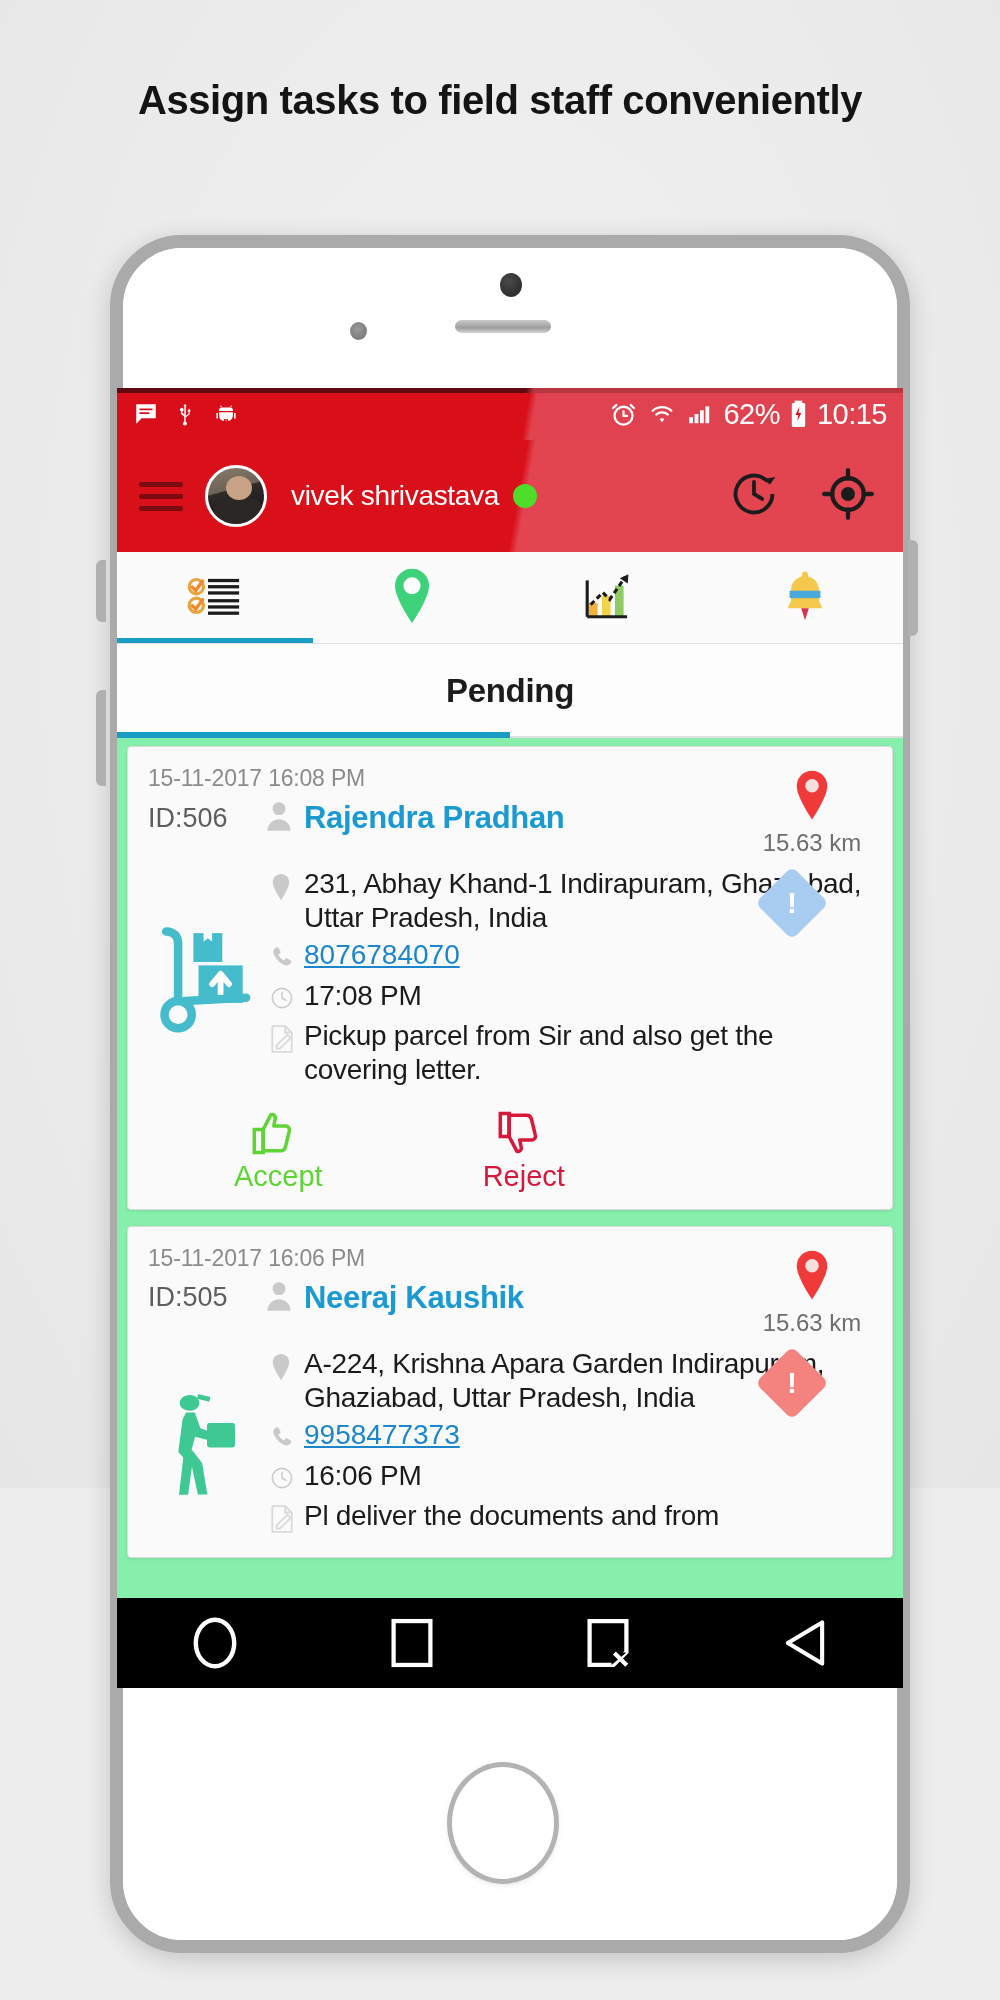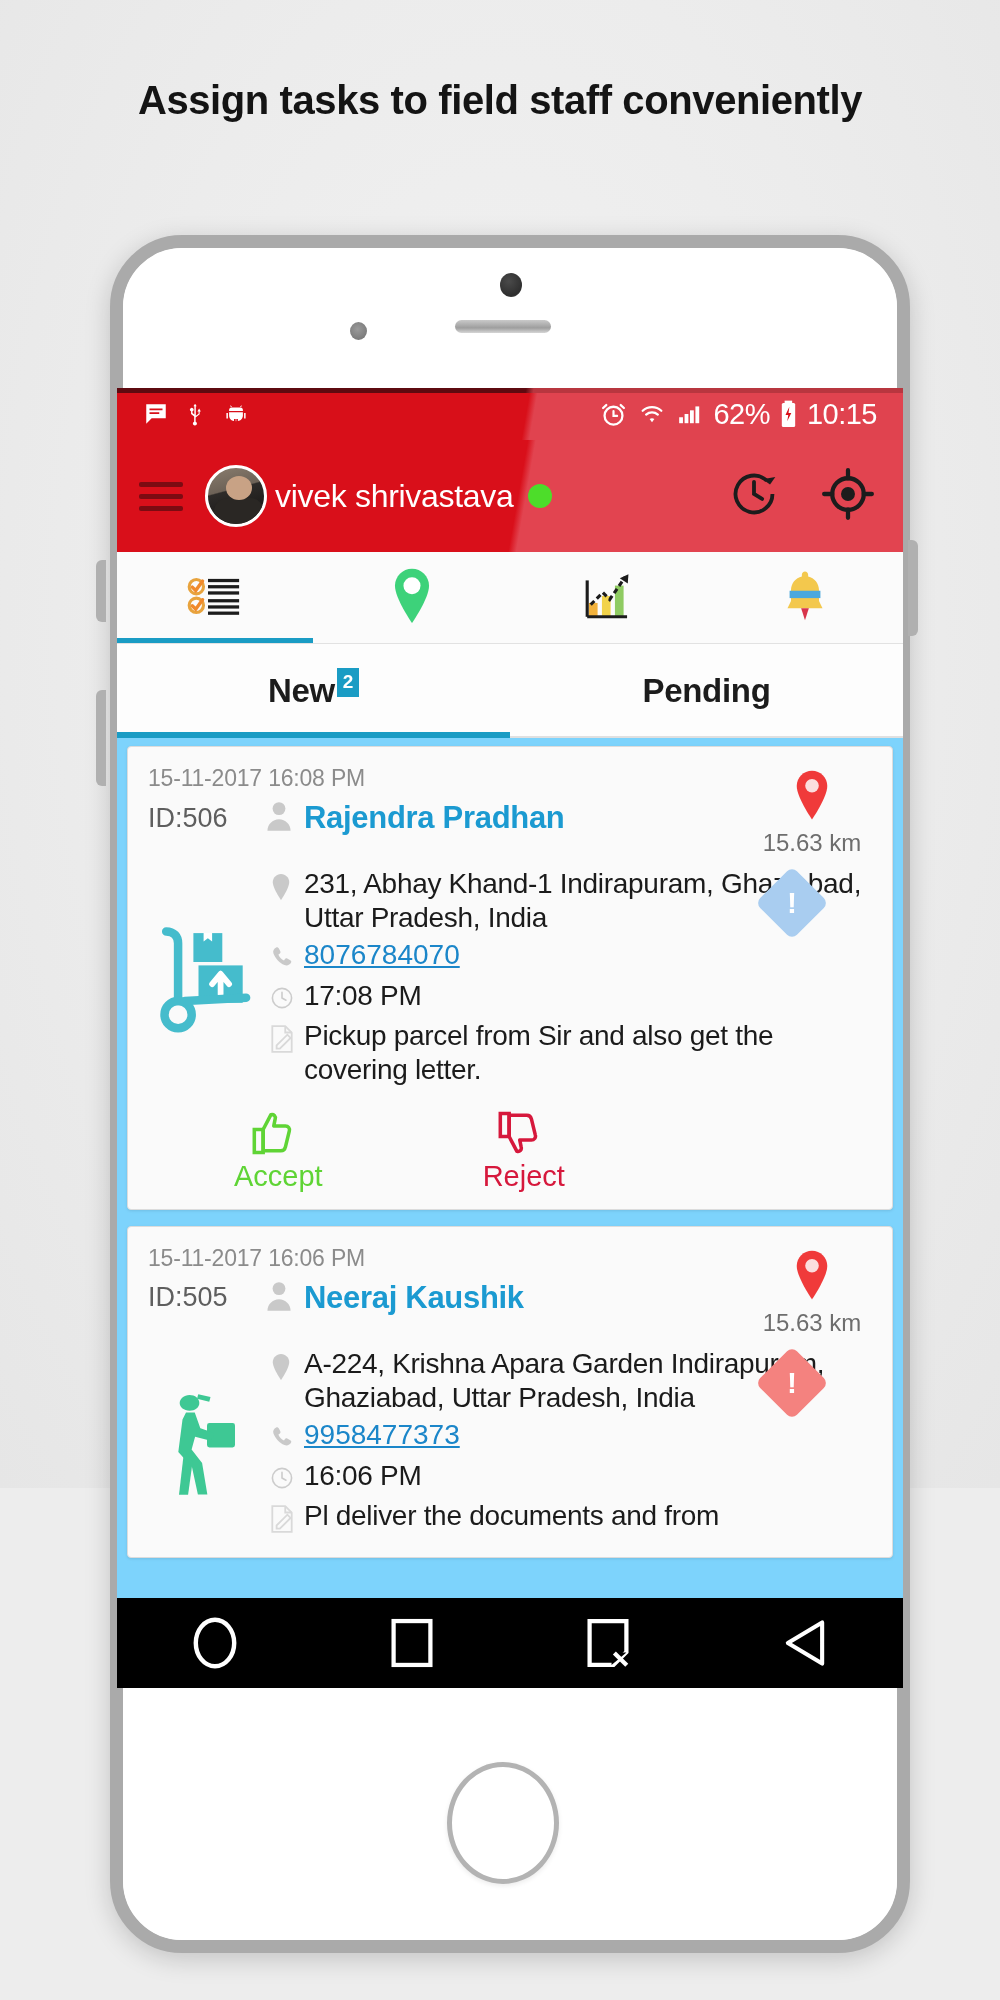--- a/index.html
+++ b/index.html
@@ -85,21 +85,21 @@
     overflow: hidden;
     background: #fafafa;
   }
 
   
   .statusbar {
     position: relative;
     height: 52px;
     background: linear-gradient(100deg, #d80f19 0%, #d80f19 52%, #e0434f 53%, #e0434f 100%);
     display: flex; align-items: center;
-    padding: 0 26px;
+    padding: 0 16px;
     color: #fff;
   }
   .statusbar::before {
     content:"";
     position:absolute; left:0; top:0; width:100%; height:5px;
     background: linear-gradient(100deg,#5e0a10 0%, #5e0a10 52%, #b8363f 53%, #b8363f 100%);
   }
   .sb-left { display:flex; align-items:center; gap: 16px; }
   .sb-right { margin-left:auto; display:flex; align-items:center; gap: 9px; }
   .sb-text { font-size: 29px; font-weight: 500; letter-spacing:-0.5px; }
@@ -125,21 +125,21 @@
     content:"";
     position:absolute; left:18px; top:8px; width:26px; height:24px; border-radius:50%;
     background:#c8a285;
   }
   .avatar::before{
     content:"";
     position:absolute; left:6px; bottom:0; width:50px; height:26px; border-radius:14px 14px 0 0;
     background:#2a2724;
   }
   .username {
-    color:#fff; font-size: 32px; margin-left: 8px; font-weight: 400;
+    color:#fff; font-size: 28px; margin-left: 24px; font-weight: 400;
     letter-spacing:-0.3px; white-space:nowrap;
   }
   .online-dot {
     width: 24px; height:24px; border-radius:50%; background:#4ddd2a;
     margin-left: 14px; flex:none;
   }
   .appbar-actions { margin-left:auto; display:flex; align-items:center; gap: 40px; padding-right: 6px;}
   .appbar-actions .ic { cursor:pointer; }
 
   
@@ -172,21 +172,21 @@
     display:inline-block; background:#1a9cc4; color:#fff;
     font-size:19px; font-weight:bold; line-height:1;
     padding: 4px 6px 6px 6px; margin-left:2px;
     vertical-align: top; position:relative; top: -9px;
   }
   .texttab-underline { position:absolute; left:0; bottom:0; width:50%; height:6px; background:#1a9cc4; }
   .texttab-underline-rest { position:absolute; left:50%; bottom:0; width:50%; height:2px; background:#e0e0e0; }
 
   
   .list {
-    background:#7dd3fc;
+    background:#86efac;
     height: 950px;
     padding: 8px 10px 0 10px;
     overflow:hidden;
   }
   .card {
     background:#fafafa;
     border:1px solid #dcdcdc;
     border-radius:4px;
     box-shadow: 0 1px 3px rgba(0,0,0,0.10);
     padding: 18px 20px 16px 20px;
@@ -386,24 +386,20 @@
             <rect x="4.2" y="13" width="17.6" height="4.2" fill="#4aa8dd"></rect>
             <path d="M10.8 23h4.4l-2.2 6.8z" fill="#d8344b"></path>
           </svg>
         </span>
       </div>
       <div class="icontab-underline"></div>
     </div>
 
     <div class="texttabs">
       <div class="texttab">
-        <span>New</span>
-          <span class="badge">2</span>
-      </div>
-      <div class="texttab">
         <span>Pending</span>
       </div>
       <div class="texttab-underline"></div>
       <div class="texttab-underline-rest"></div>
     </div>
 
     <div class="list">
 
       <div class="card">
         <div class="card-row1">

